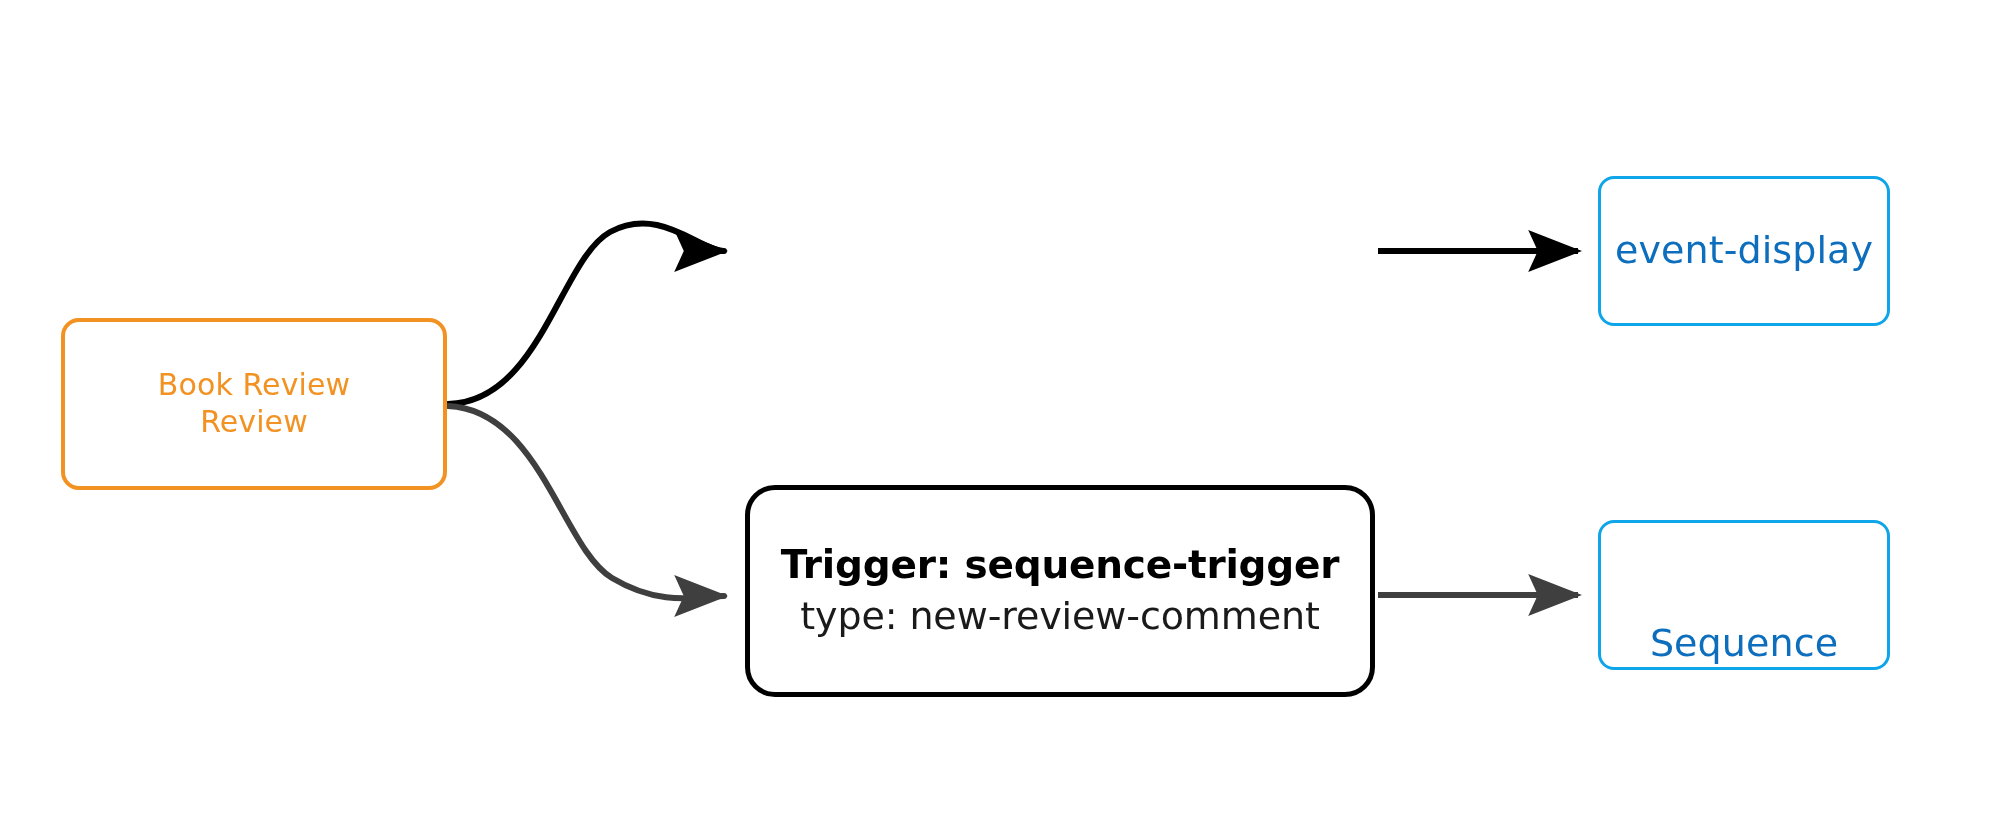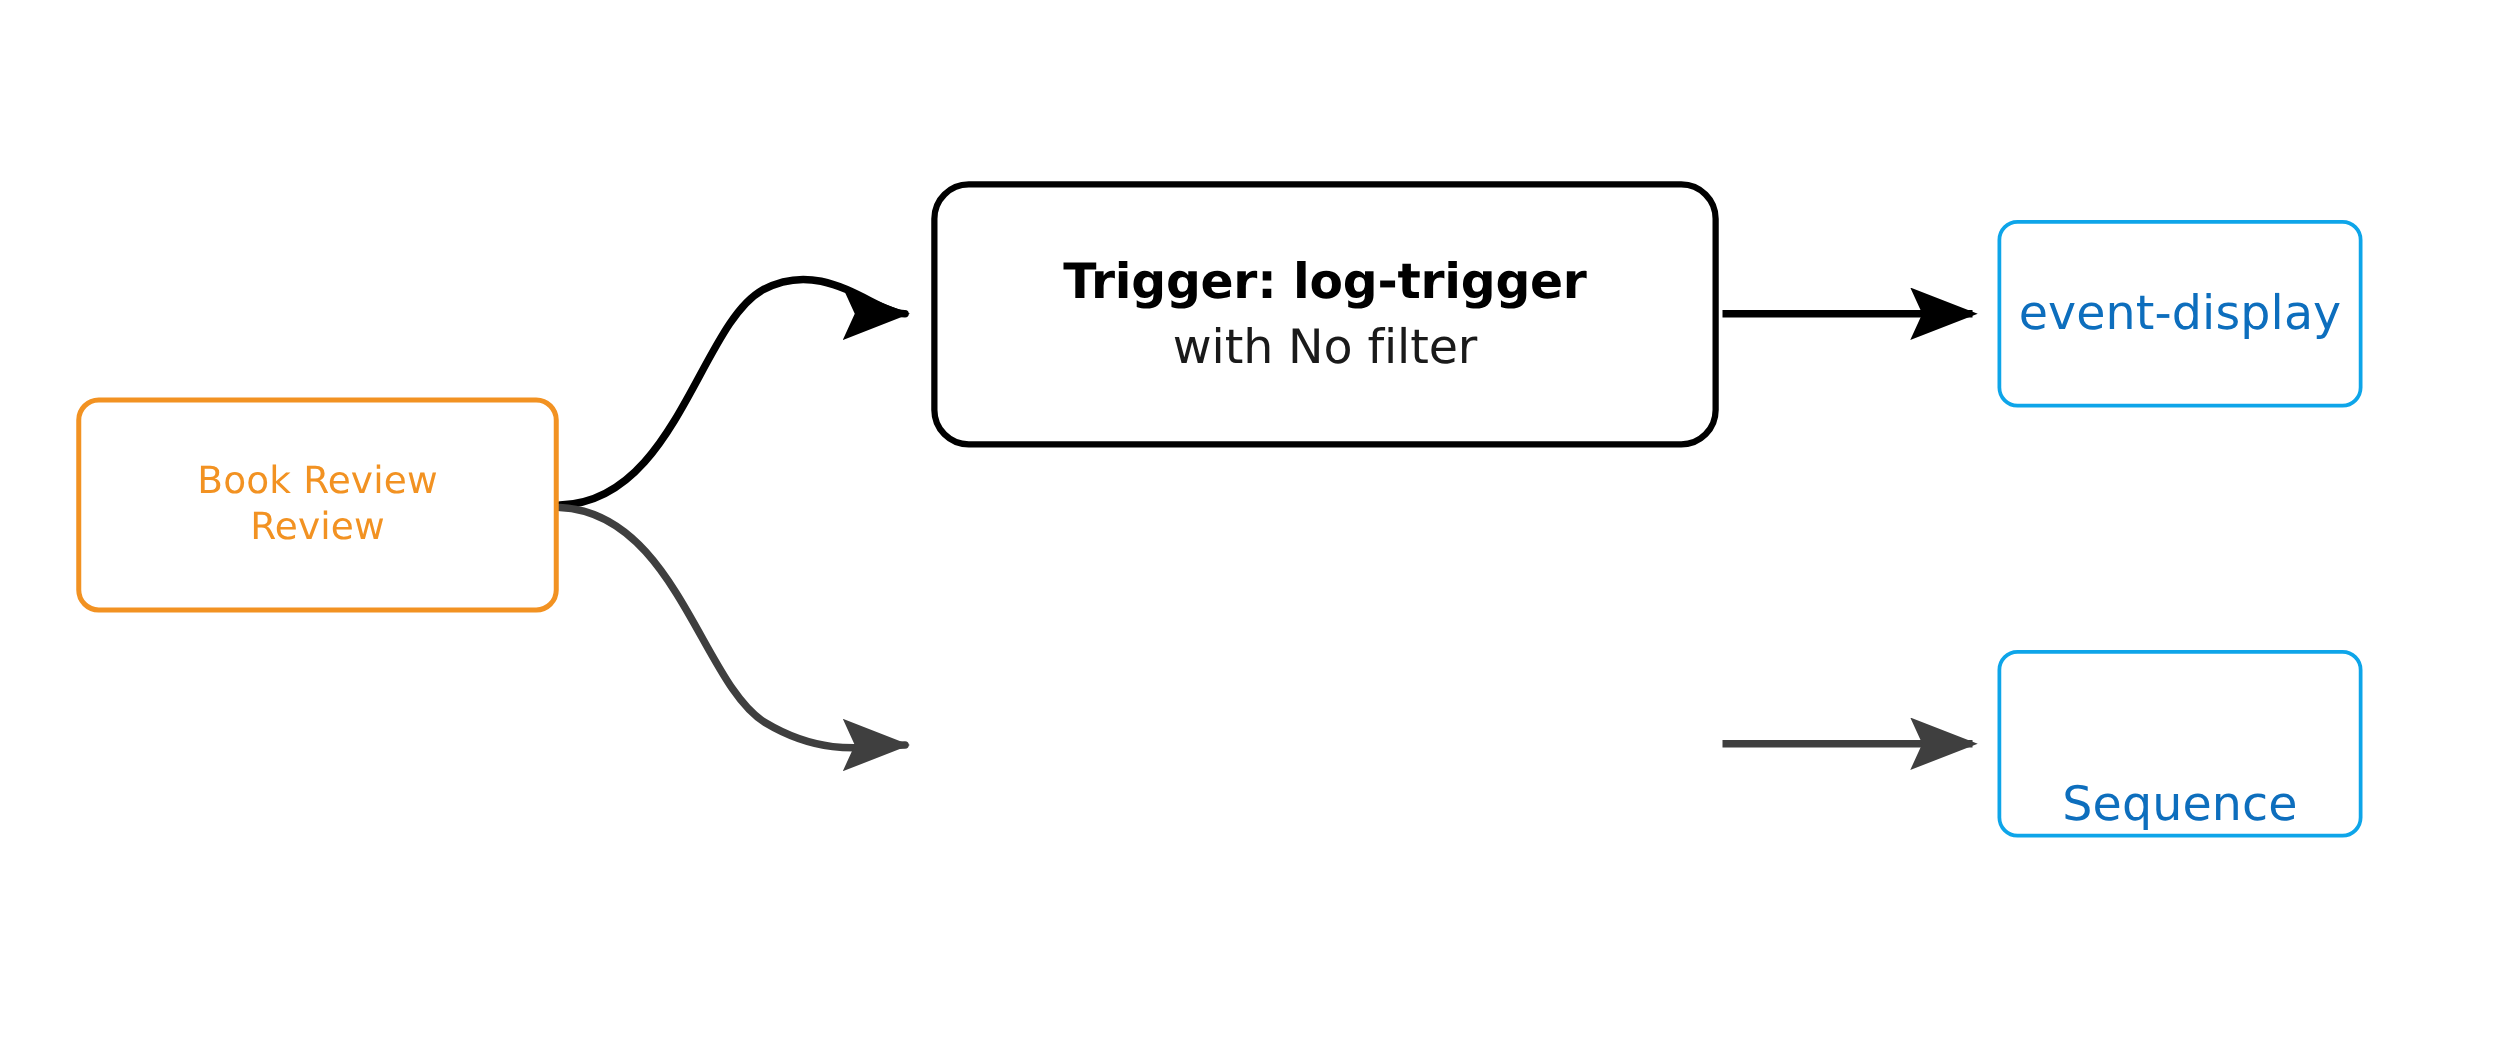--- a/index.html
+++ b/index.html
@@ -121,25 +121,25 @@
     <path d="M 1378,251 L 1578,251" fill="none" stroke="#000000" stroke-width="6" stroke-linecap="butt" marker-end="url(#arrow-black)"></path>
 
     <path d="M 1378,595 L 1578,595" fill="none" stroke="#3f3f3f" stroke-width="6" stroke-linecap="butt" marker-end="url(#arrow-gray)"></path>
   </svg>
 
   <div class="node node-broker">
     <span class="line">Book Review</span>
     <span class="line">Review</span>
   </div>
 
-  <div class="node node-trigger top">
-    <span class="title">Trigger: log-trigger</span>
-    <span class="subtitle">with No filter</span>
+
+  <div class="node node-trigger bottom">
+    <span class="title">Trigger: sequence-trigger</span>
+    <span class="subtitle">type: new-review-comment</span>
   </div>
-
 
   <div class="node node-sink top">
     <span class="label">event-display</span>
   </div>
 
   <div class="node node-sink bottom">
     <span class="label">Sequence</span>
   </div>
 
 </div>

